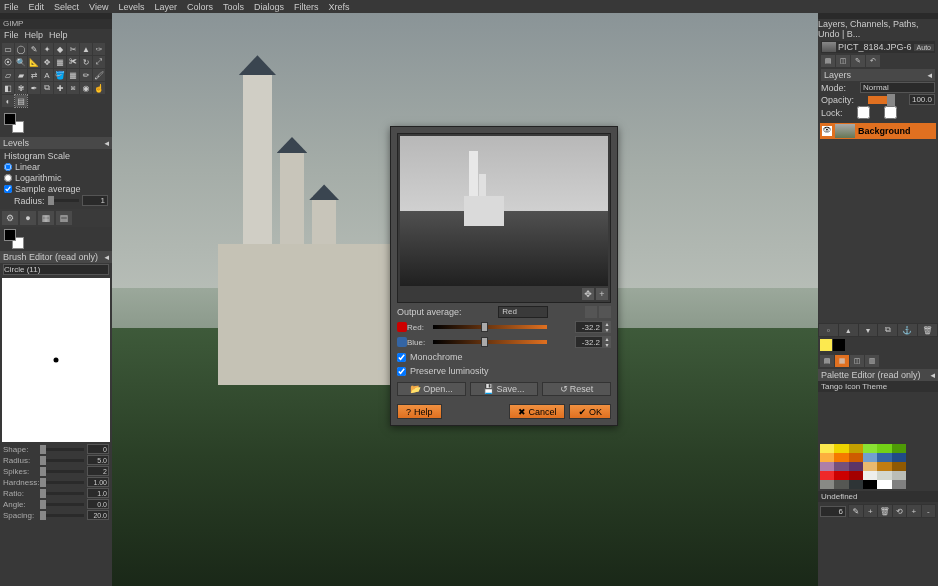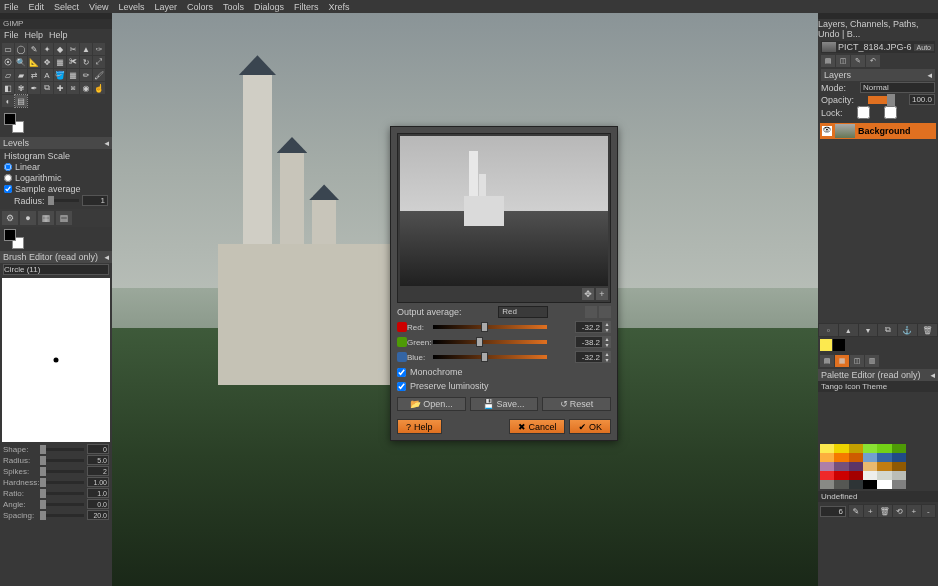--- a/index.html
+++ b/index.html
@@ -443,33 +443,20 @@
               <div class="track"></div>
               <div class="thumb" style="left:42%"></div>
             </div>
             <input class="ch-val" value="-32.2" style="">
             <div class="ch-spin">
               <div class="s">▴</div>
               <div class="s">▾</div>
             </div>
           </div>
           <div class="channel-row">
-            <div class="ch-ic" style="background:#4e9a06"></div>
-            <div class="ch-lbl">Green:</div>
-            <div class="ch-slider">
-              <div class="track"></div>
-              <div class="thumb" style="left:38%"></div>
-            </div>
-            <input class="ch-val" value="-38.2" style="">
-            <div class="ch-spin">
-              <div class="s">▴</div>
-              <div class="s">▾</div>
-            </div>
-          </div>
-          <div class="channel-row">
             <div class="ch-ic" style="background:#3465a4"></div>
             <div class="ch-lbl">Blue:</div>
             <div class="ch-slider">
               <div class="track"></div>
               <div class="thumb" style="left:42%"></div>
             </div>
             <input class="ch-val" value="-32.2" style="">
             <div class="ch-spin">
               <div class="s">▴</div>
               <div class="s">▾</div>

